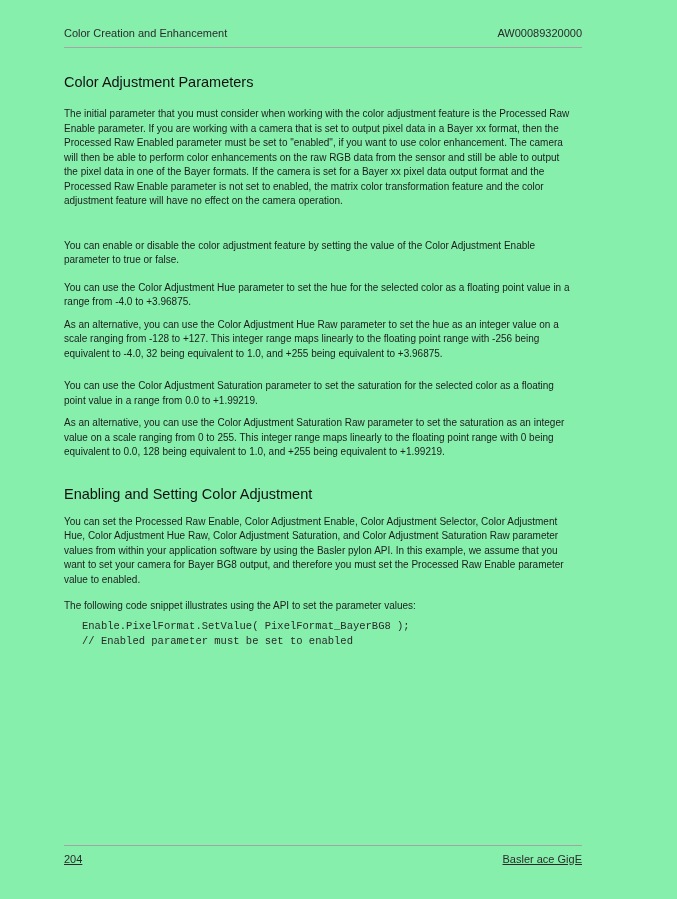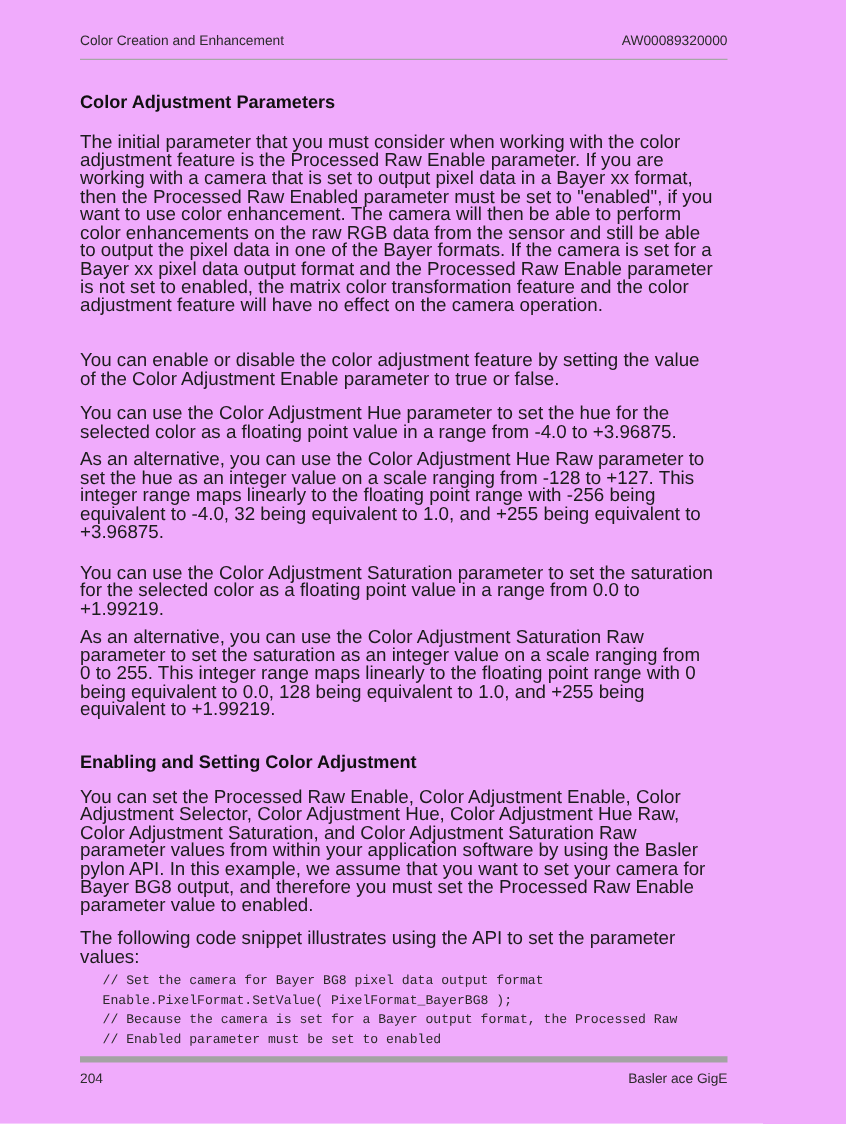--- a/index.html
+++ b/index.html
@@ -1,21 +1,21 @@
 <!DOCTYPE html>
 <html><head>
 <meta charset="utf-8">
 <style>
   * { box-sizing: border-box; }
   html, body { margin: 0; padding: 0; background: #ffffff; }
   .page {
     position: relative;
     width: 677px;
     height: 899px;
-    background: #f0abfc;
+    background: #86efac;
     font-family: "Liberation Sans", sans-serif;
     color: #1c1c1c;
     overflow: hidden;
   }
   .page-header {
     position: absolute;
     top: 27px;
     left: 64px;
     right: 95px;
     display: flex;
@@ -27,31 +27,31 @@
     border-bottom: 1px solid #a6a6a6;
   }
   .page-main {
     position: absolute;
     top: 74px;
     left: 64px;
     right: 95px;
   }
   .section-heading {
     font-size: 14.5px;
-    font-weight: bold;
+    font-weight: normal;
     line-height: 17px;
     margin: 0 0 16px 0;
     color: #111111;
   }
   .section-heading.second {
     margin-top: 26px;
     margin-bottom: 12px;
   }
   .para {
-    font-size: 15px;
+    font-size: 10px;
     line-height: 14.5px;
     margin: 0 0 13px 0;
     max-width: 508px;
     color: #1c1c1c;
   }
   .sp-xl { margin-bottom: 30px; }
   .sp-md { margin-bottom: 18px; }
   .sp-sm { margin-bottom: 8px; }
   .sp-0  { margin-bottom: 0; }
   .sp-p8 { margin-bottom: 12px; }
@@ -66,27 +66,28 @@
   .code-line {
     line-height: 15.5px;
     min-height: 15.5px;
     white-space: pre;
   }
   .page-footer {
     position: absolute;
     top: 845px;
     left: 64px;
     right: 95px;
-    border-top: 5px solid #a3a3a3;
+    border-top: 1px solid #a3a3a3;
     padding-top: 7px;
     display: flex;
     justify-content: space-between;
     align-items: center;
     font-size: 11px;
     color: #2b2b2b;
+    text-decoration: underline;
   }
 </style>
 </head>
 <body>
 
 <div class="page">
 
   <header class="page-header">
     <span>Color Creation and Enhancement</span>
     <span>AW00089320000</span>
@@ -102,23 +103,21 @@
     <p class="para sp-md">As an alternative, you can use the Color Adjustment Hue Raw parameter to set the hue as an integer value on a scale ranging from -128 to +127. This integer range maps linearly to the floating point range with -256 being equivalent to -4.0, 32 being equivalent to 1.0, and +255 being equivalent to +3.96875.</p>
     <p class="para sp-sm">You can use the Color Adjustment Saturation parameter to set the saturation for the selected color as a floating point value in a range from 0.0 to +1.99219.</p>
     <p class="para sp-0">As an alternative, you can use the Color Adjustment Saturation Raw parameter to set the saturation as an integer value on a scale ranging from 0 to 255. This integer range maps linearly to the floating point range with 0 being equivalent to 0.0, 128 being equivalent to 1.0, and +255 being equivalent to +1.99219.</p>
 
     <h2 class="section-heading second">Enabling and Setting Color Adjustment</h2>
 
     <p class="para sp-p8">You can set the Processed Raw Enable, Color Adjustment Enable, Color Adjustment Selector, Color Adjustment Hue, Color Adjustment Hue Raw, Color Adjustment Saturation, and Color Adjustment Saturation Raw parameter values from within your application software by using the Basler pylon API. In this example, we assume that you want to set your camera for Bayer BG8 output, and therefore you must set the Processed Raw Enable parameter value to enabled.</p>
     <p class="para sp-p9">The following code snippet illustrates using the API to set the parameter values:</p>
 
     <div class="code-block">
-      <div class="code-line">// Set the camera for Bayer BG8 pixel data output format</div>
       <div class="code-line">Enable.PixelFormat.SetValue( PixelFormat_BayerBG8 );</div>
-      <div class="code-line">// Because the camera is set for a Bayer output format, the Processed Raw</div>
       <div class="code-line">// Enabled parameter must be set to enabled</div>
       <div class="code-line"></div>
     </div>
 
   </main>
 
   <footer class="page-footer">
     <span>204</span>
     <span>Basler ace GigE</span>
   </footer>

